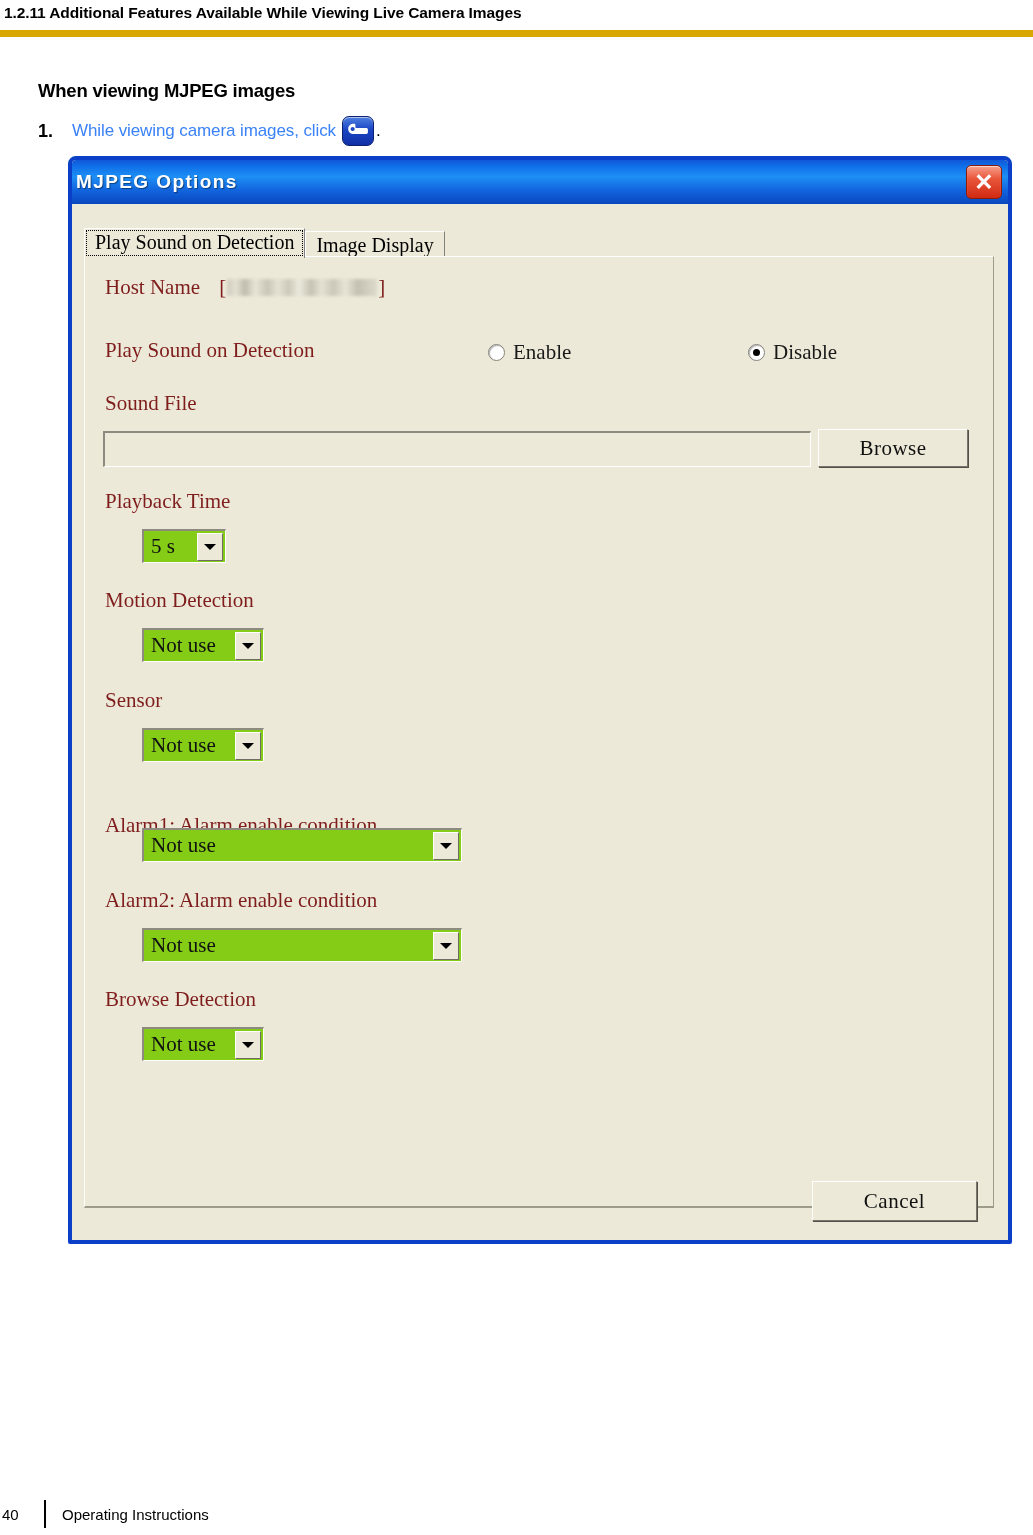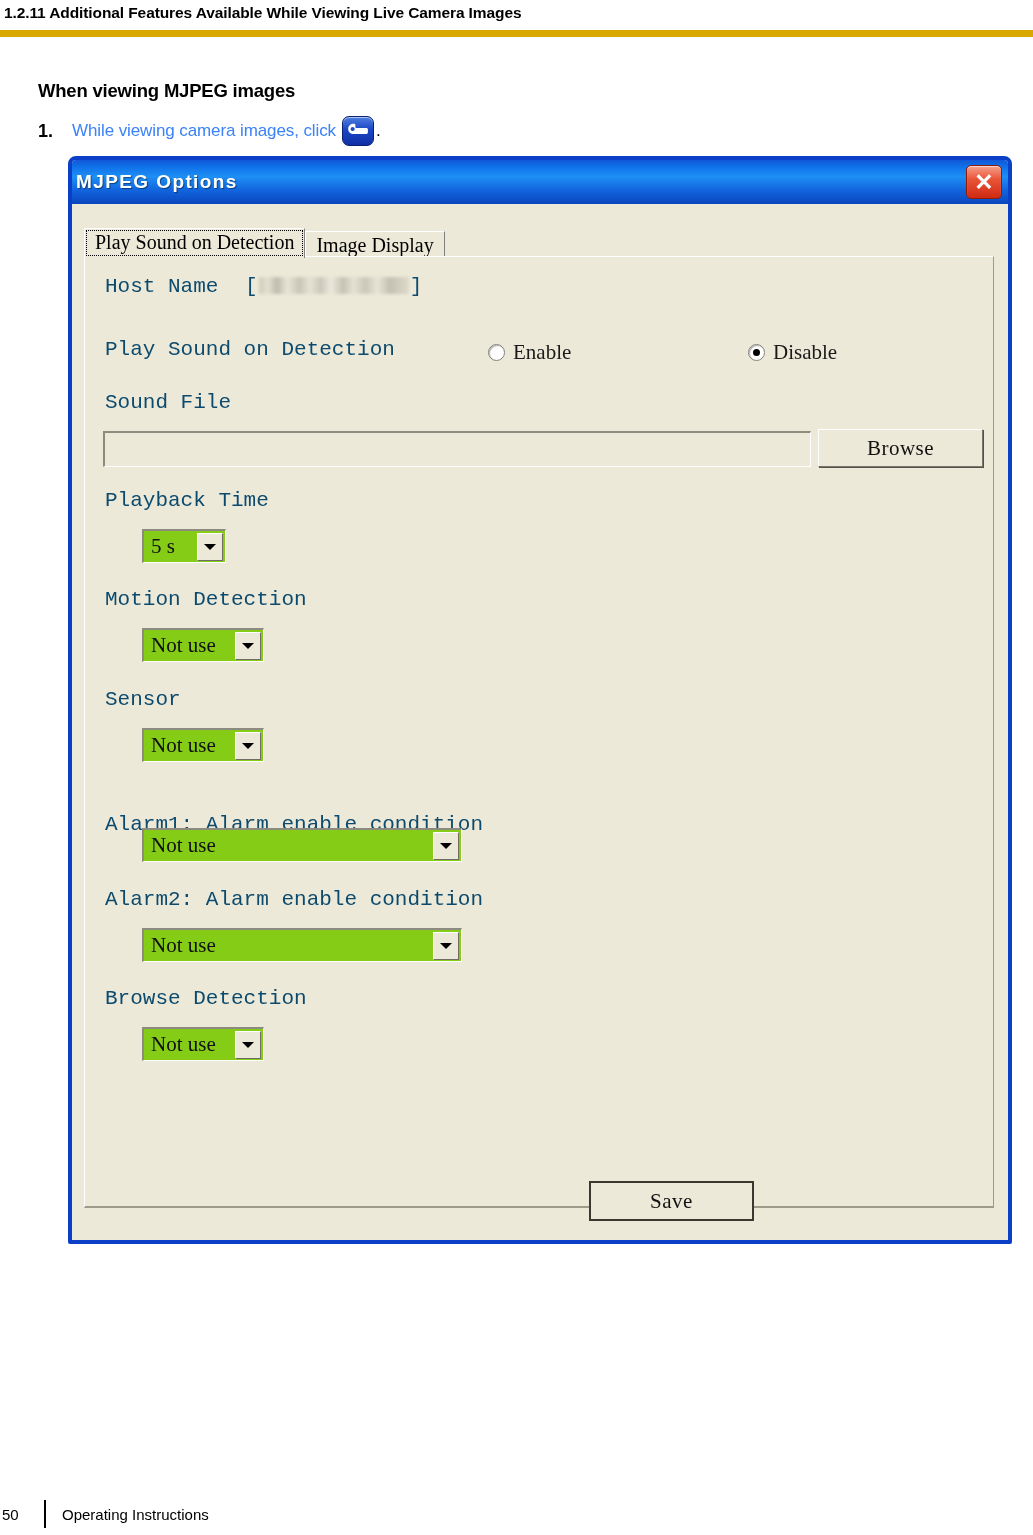--- a/index.html
+++ b/index.html
@@ -177,23 +177,23 @@
     background: #ece9d8;
     border-top: 1px solid #ffffff;
     border-left: 1px solid #ffffff;
     border-right: 1px solid #9d9b8a;
     border-bottom: 2px solid #9d9b8a;
     box-sizing: border-box;
   }
 
   .f-label {
     position: absolute;
-    font-family: Liberation Mono, monospace;
+    font-family: Liberation Serif, serif;
     font-size: 21px;
-    color: #0c4a6e;
+    color: #7f1d1d;
     white-space: nowrap;
   }
 
   
   .hostname-row { left: 20px; top: 18px; }
   .host-redacted {
     display: inline-block;
     width: 150px;
     height: 17px;
     vertical-align: -2px;
@@ -397,21 +397,21 @@
       <span class="radio-label">Enable</span>
     </div>
 
     <div class="radio-group" style="left:663px; top:83px;">
       <span class="radio-dot checked"></span>
       <span class="radio-label">Disable</span>
     </div>
 
     <div class="f-label" style="left:20px; top:134px;">Sound File</div>
     <div class="text-input" style="left:18px; top:174px; width:708px; height:36px;" title=""></div>
-    <div class="btn" style="left:733px; top:172px; width:165px; height:38px;">Browse</div>
+    <div class="btn" style="left:733px; top:172px; width:150px; height:38px;">Browse</div>
 
     <div class="f-label" style="left:20px; top:232px;">Playback Time</div>
     <div class="combo" style="left:57px; top:272px; width:84px;">
       <span class="combo-value">5 s</span>
       <span class="combo-arrow">
           <i></i>
         </span>
     </div>
 
     <div class="f-label" style="left:20px; top:331px;">Motion Detection</div>
@@ -449,21 +449,21 @@
     <div class="f-label" style="left:20px; top:730px;">Browse Detection</div>
     <div class="combo" style="left:57px; top:770px; width:122px;">
       <span class="combo-value">Not use</span>
       <span class="combo-arrow">
           <i></i>
         </span>
     </div>
 
   </div>
 
-  <div class="btn default" style="left:517px; top:1021px; width:165px; height:40px;">Save</div>
+  <div class="btn" style="left:740px; top:1021px; width:165px; height:40px;">Cancel</div>
 
 </div>
 
 <div class="footer">
-  <span class="footer-page">50</span>
+  <span class="footer-page">40</span>
   <span class="footer-divider"></span>
   <span class="footer-text">Operating Instructions</span>
 </div>
 
 </body></html>

